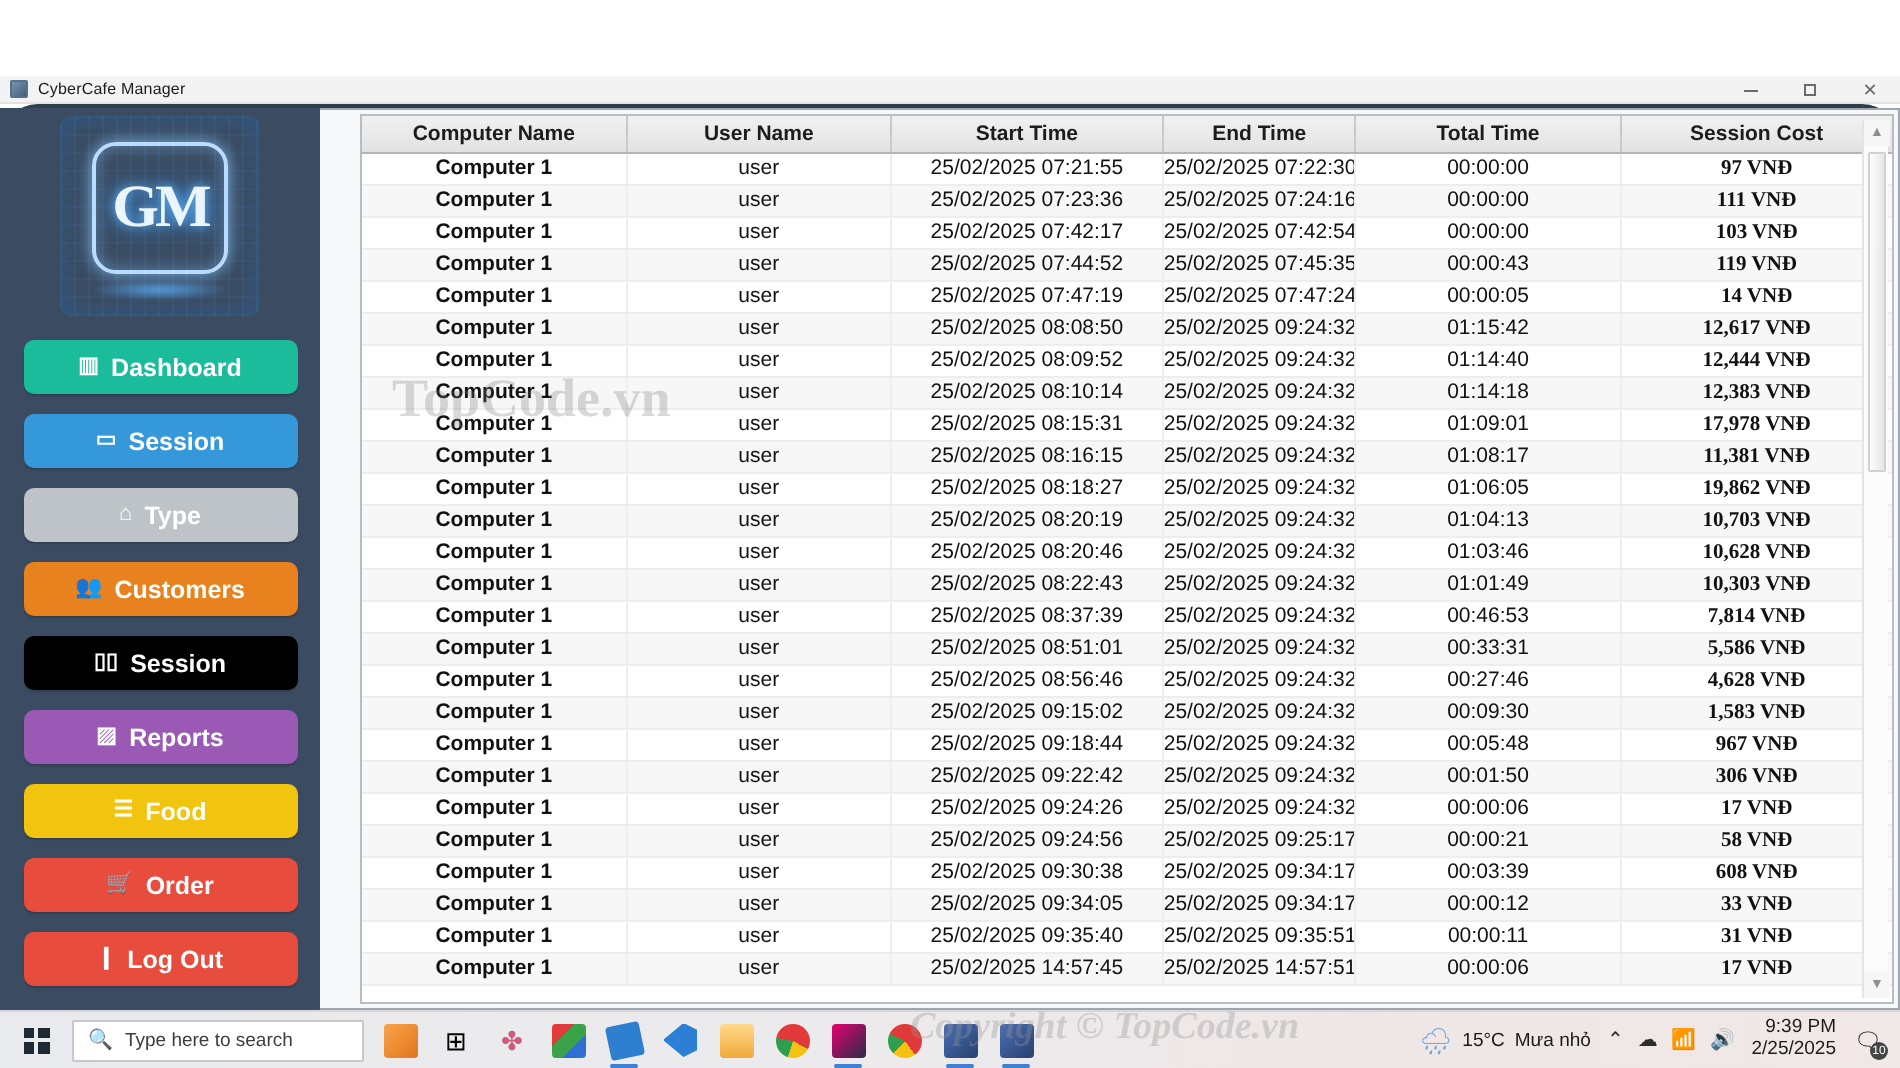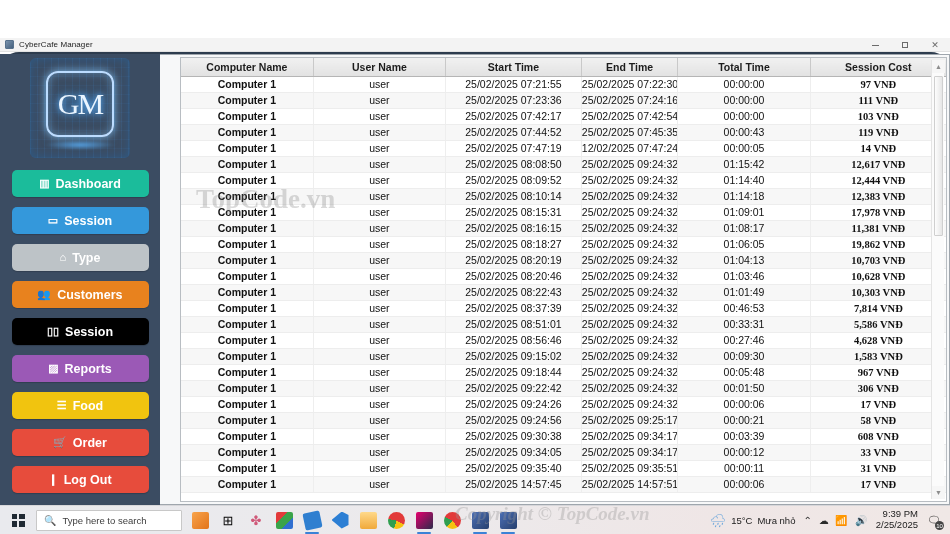--- a/index.html
+++ b/index.html
@@ -93,21 +93,21 @@
     position:relative; overflow:hidden;
     box-shadow:inset 0 0 12px rgba(0,140,255,.25);
   }
   .logo-inner{
     position:absolute;left:16px;top:13px;width:68px;height:66px;
     border:2px solid #bcdcff;border-radius:12px;
     box-shadow:0 0 8px rgba(130,200,255,.85), inset 0 0 8px rgba(130,200,255,.45);
     display:flex;align-items:center;justify-content:center;
   }
   .logo-gm{
-    font-size:30px;font-weight:normal;color:#eaf5ff;
+    font-size:30px;font-weight:bold;color:#eaf5ff;
     font-family:"Liberation Serif",serif;
     text-shadow:0 0 6px #66b8ff,0 0 12px #2e88e0;
     letter-spacing:-2px;
   }
   .logo-glow{
     position:absolute;left:14px;bottom:8px;width:72px;height:10px;
     background:radial-gradient(ellipse at center, rgba(90,180,255,.8),rgba(90,180,255,0) 70%);
     filter:blur(1px);
   }
   .logo-circuit{
@@ -386,21 +386,21 @@
               <td class="col-user">user</td>
               <td class="col-start">25/02/2025 07:44:52</td>
               <td class="col-end">25/02/2025 07:45:35</td>
               <td class="col-total">00:00:43</td>
               <td class="col-cost">119 VNĐ</td>
             </tr>
             <tr>
               <td class="col-name">Computer 1</td>
               <td class="col-user">user</td>
               <td class="col-start">25/02/2025 07:47:19</td>
-              <td class="col-end">12/02/2025 07:47:24</td>
+              <td class="col-end">25/02/2025 07:47:24</td>
               <td class="col-total">00:00:05</td>
               <td class="col-cost">14 VNĐ</td>
             </tr>
             <tr>
               <td class="col-name">Computer 1</td>
               <td class="col-user">user</td>
               <td class="col-start">25/02/2025 08:08:50</td>
               <td class="col-end">25/02/2025 09:24:32</td>
               <td class="col-total">01:15:42</td>
               <td class="col-cost">12,617 VNĐ</td>

